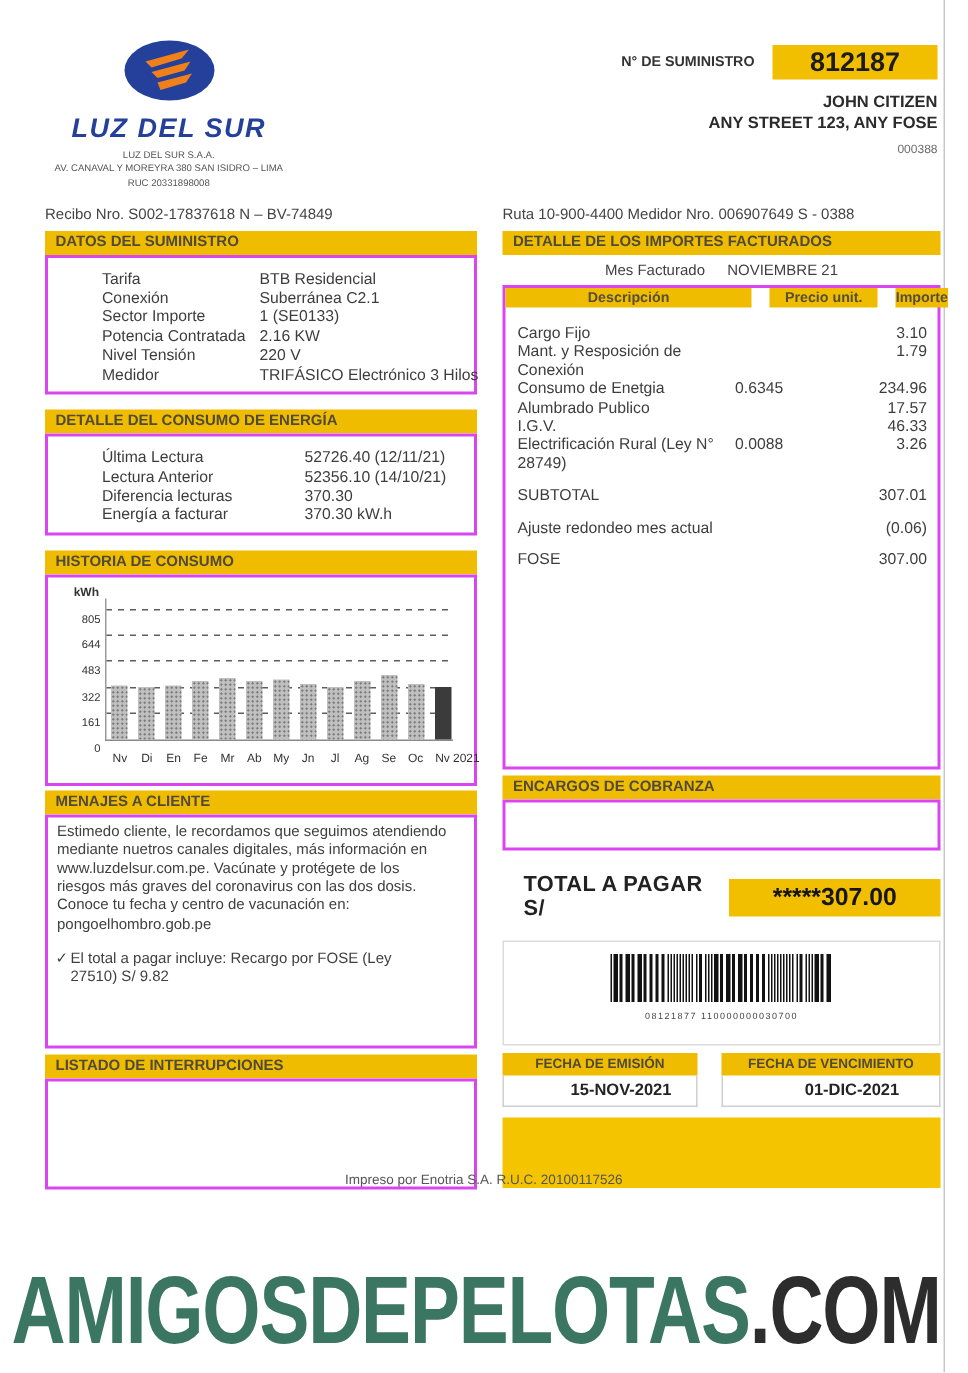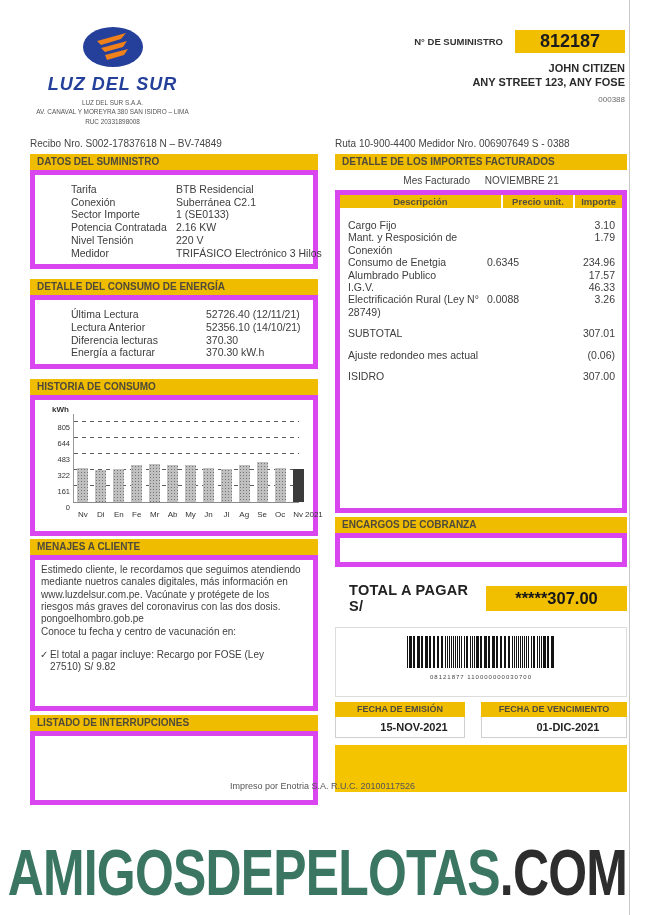--- a/index.html
+++ b/index.html
@@ -19,21 +19,21 @@
   .cust-name { font-weight:bold; font-size:11px; color:#2b2b2b; margin-top:9px; }
   .cust-addr { font-weight:bold; font-size:11px; color:#2b2b2b; margin-top:2px; }
   .doc-code { font-size:8px; color:#6b6b6b; margin-top:7px; }
 
   
   #col-left  { position:absolute; left:30px;  top:138px; width:288px; }
   #col-right { position:absolute; left:335px; top:138px; width:292px; }
   .plain-line { font-size:10px; color:#444; height:13px; }
 
   .gold-header { background:#F0BC00; color:#4f4a3a; font-weight:bold; font-size:10px; height:16px; line-height:16px; padding:0 7px; }
-  .panel { border:5px solid #d946ef; background:#fff; }
+  .panel { border:2px solid #d946ef; background:#fff; }
 
   .fields { padding:8px 6px 5px 36px; font-size:10.5px; }
   .field-row { line-height:12.7px; white-space:nowrap; }
   .f-label { display:inline-block; }
   .fields-datos .f-label { width:105px; }
   .fields-consumo .f-label { width:135px; }
 
   
   #chart-panel { height:141px; position:relative; }
   #chart-area { position:absolute; left:38px; right:14px; top:14px; bottom:28px; }
@@ -53,21 +53,21 @@
   .msg-line { line-height:12.3px; }
   .note-row { position:relative; margin-top:11px; width:252px; padding-left:9px; line-height:12px; }
   .note-check { position:absolute; left:-1px; top:0; }
 
   #interrupciones-panel { height:74px; }
 
   
   #importes-box { height:323px; position:relative; }
   .mes-line { text-align:center; font-size:10px; color:#3f3f3f; margin:5px 0 3px 0; height:12px; }
   .mes-line .v { margin-left:12px; }
-  .imp-header { display:flex; gap:2px; height:13px; }
+  .imp-header { display:flex; gap:12px; height:13px; }
   .imp-cell { background:#F0BC00; color:#564f3c; font-weight:bold; font-size:9.5px; text-align:center; line-height:13px; }
   .imp-c1 { flex:0 0 57%; } .imp-c2 { flex:0 0 25%; } .imp-c3 { flex:1; }
   #importes-rows { padding:11px 7px 0 8px; font-size:10.5px; }
   .imp-row { display:flex; line-height:12.4px; }
   .imp-desc { flex:1; }
   .imp-unit { width:66px; }
   .imp-val  { width:62px; text-align:right; } .gap9 { height:9px; }
 
   #encargos-panel { height:34px; }
 
@@ -195,22 +195,22 @@
     </div>
   </div>
 
   <div class="gold-header mt3">MENAJES A CLIENTE</div>
   <div class="panel" id="mensajes-panel">
     <div id="msg-lines">
         <div class="msg-line">Estimedo cliente, le recordamos que seguimos atendiendo</div>
         <div class="msg-line">mediante nuetros canales digitales, más información en</div>
         <div class="msg-line">www.luzdelsur.com.pe. Vacúnate y protégete de los</div>
         <div class="msg-line">riesgos más graves del coronavirus con las dos dosis.</div>
+        <div class="msg-line">Conoce tu fecha y centro de vacunación en:</div>
         <div class="msg-line">pongoelhombro.gob.pe</div>
-        <div class="msg-line">Conoce tu fecha y centro de vacunación en:</div>
       </div>
     <div class="note-row">
       <span class="note-check">✓</span>
       <span>El total a pagar incluye: Recargo  por FOSE (Ley 27510) S/ 9.82</span>
     </div>
   </div>
 
   <div class="gold-header mt4">LISTADO DE INTERRUPCIONES</div>
   <div class="panel" id="interrupciones-panel"></div>
 </div>
@@ -272,21 +272,21 @@
         <span class="imp-val">307.01</span>
       </div>
       <div class="gap9"></div>
       <div class="imp-row">
         <span class="imp-desc">Ajuste redondeo mes actual</span>
         <span class="imp-unit"></span>
         <span class="imp-val">(0.06)</span>
       </div>
       <div class="gap9"></div>
       <div class="imp-row">
-        <span class="imp-desc">ISIDRO</span>
+        <span class="imp-desc">FOSE</span>
         <span class="imp-unit"></span>
         <span class="imp-val">307.00</span>
       </div>
     </div>
   </div>
 
   <div class="gold-header mt4">ENCARGOS DE COBRANZA</div>
   <div class="panel" id="encargos-panel"></div>
 
   <div class="total-row">

